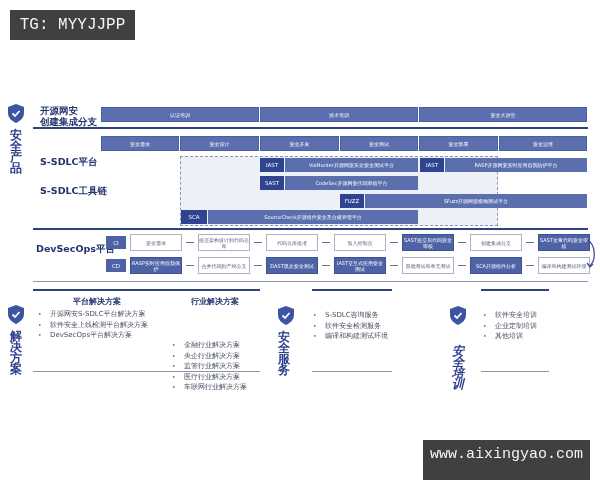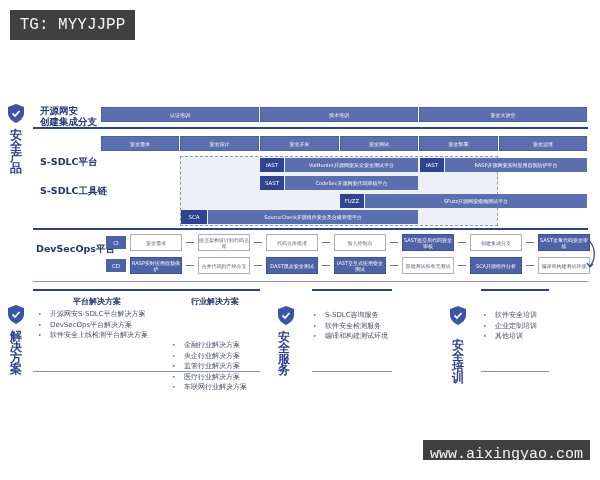--- a/index.html
+++ b/index.html
@@ -1,20 +1,20 @@
 <!DOCTYPE html>
 <html><head>
 <meta charset="utf-8">
 <style>
   * { box-sizing: border-box; margin: 0; padding: 0; }
   body { width: 600px; height: 480px; background: #ffffff; font-family: "DejaVu Sans", sans-serif; position: relative; overflow: hidden; color: #2c3e6b; }
   .abs { position: absolute; }
   .wm { background: #404040; color: #f4f4f4; font-family: Liberation Mono, monospace; }
   .wm-top { left: 10px; top: 10px; width: 125px; height: 30px; font-size: 16px; line-height: 30px; text-align: center; }
-  .wm-bot { left: 423px; top: 440px; width: 167px; height: 20px; font-size: 15px; line-height: 30px; text-align: center; }
+  .wm-bot { left: 423px; top: 440px; width: 167px; height: 41px; font-size: 15px; line-height: 30px; text-align: center; }
 
   .shield { width: 16px; height: 19px; }
   .vlabel { font-size: 12px; font-weight: bold; color: #2c3e8a; line-height: 11px; width: 12px; text-align: center; }
 
   .rowlabel { font-size: 9.5px; font-weight: bold; color: #23346e; line-height: 11px; }
   .bar { background: #5b6fae; color: #fff; font-size: 5px; display: flex; align-items: center; justify-content: center; border: 1px solid #4c5fa0; }
   .hline { background: #2e4479; height: 2px; }
   .hline-thin { background: #8a93ae; height: 1px; }
 
   .tool-area { border: 1px dashed #8d94b4; background: #eef0f8; }
@@ -133,22 +133,22 @@
     <path d="M8 0 L16 3 L16 9 C16 14 12 17 8 19 C4 17 0 14 0 9 L0 3 Z" fill="#3c55a3"></path>
     <path d="M4.5 9.5 L7 12 L11.5 7" stroke="#fff" stroke-width="1.8" fill="none"></path>
   </svg>
   <div class="vlabel" style="margin-left:2px; margin-top:3px;">
     <span>解决方案</span>
   </div>
 </div>
 <div class="abs sec-title" style="left:52px; top:296px; width:90px;">平台解决方案</div>
 <ul class="abs list" style="left:38px; top:309px;">
   <li>开源网安S-SDLC平台解决方案</li>
+  <li>软件安全上线检测平台解决方案</li>
   <li>DevSecOps平台解决方案</li>
-  <li>软件安全上线检测平台解决方案</li>
 </ul>
 <div class="abs sec-title" style="left:180px; top:296px; width:70px;">行业解决方案</div>
 <ul class="abs list" style="left:172px; top:309px;margin-top:31px;">
   <li>金融行业解决方案</li>
   <li>央企行业解决方案</li>
   <li>监管行业解决方案</li>
   <li>医疗行业解决方案</li>
   <li>车联网行业解决方案</li>
 </ul>
 <div class="abs hline-thin" style="left:33px; top:371px; width:227px;"></div>
@@ -169,21 +169,21 @@
   <li>编译和构建测试环境</li>
 </ul>
 <div class="abs hline-thin" style="left:312px; top:371px; width:80px;"></div>
 
 <div class="abs hline" style="left:481px; top:289px; width:68px;"></div>
 <div class="abs" style="left:450px; top:306px;">
   <svg class="shield" viewBox="0 0 16 19">
     <path d="M8 0 L16 3 L16 9 C16 14 12 17 8 19 C4 17 0 14 0 9 L0 3 Z" fill="#3c55a3"></path>
     <path d="M4.5 9.5 L7 12 L11.5 7" stroke="#fff" stroke-width="1.8" fill="none"></path>
   </svg>
-  <div class="vlabel" style="margin-left:2px; margin-top:11px;">
+  <div class="vlabel" style="margin-left:2px; margin-top:17px;font-style:italic;">
     <span>安全培训</span>
   </div>
 </div>
 <ul class="abs list" style="left:483px; top:310px;">
   <li>软件安全培训</li>
   <li>企业定制培训</li>
   <li>其他培训</li>
 </ul>
 <div class="abs hline-thin" style="left:481px; top:371px; width:68px;"></div>
 

